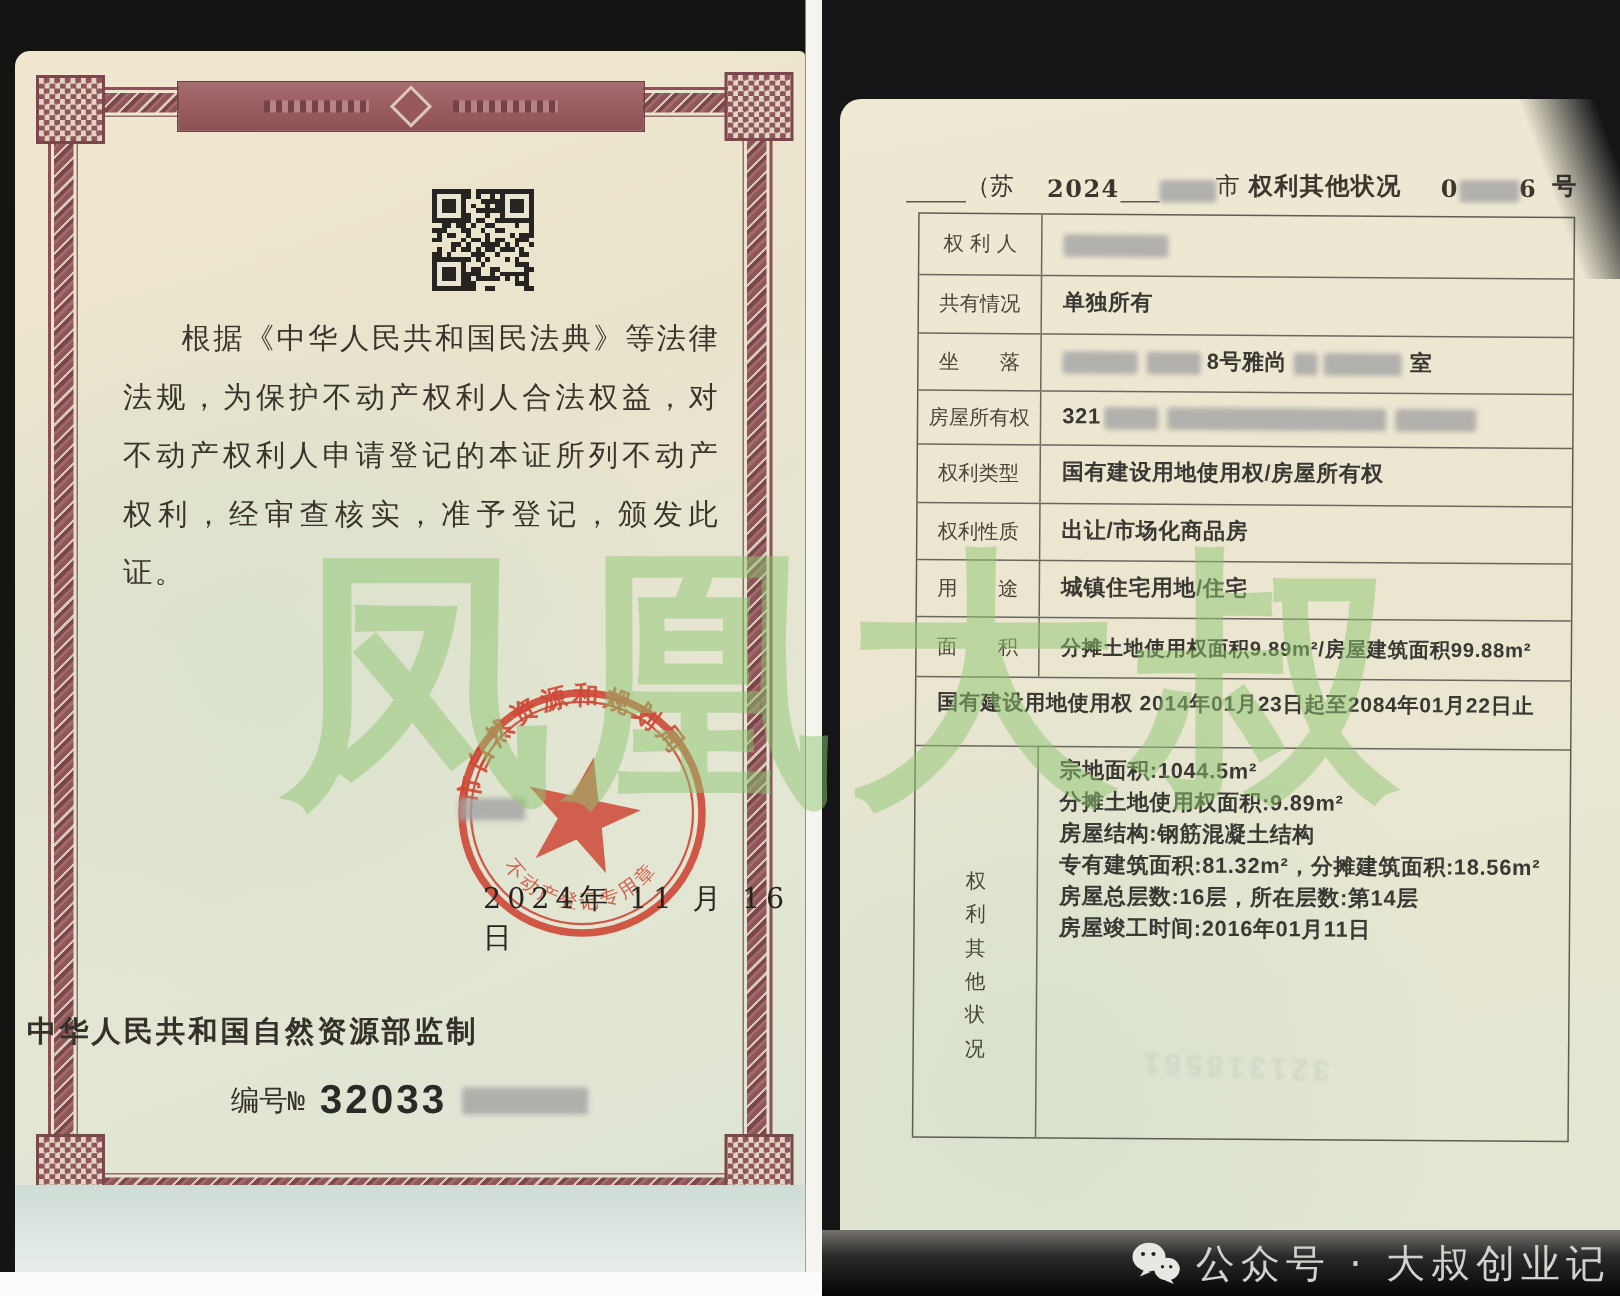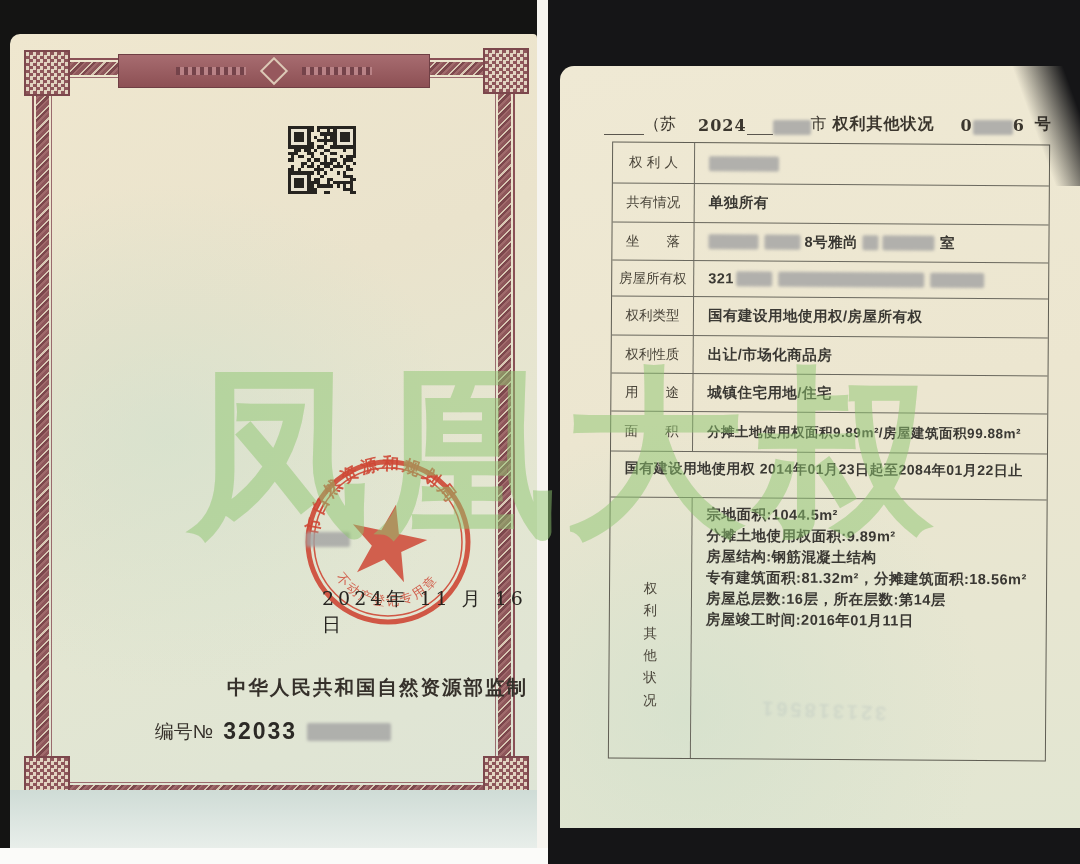--- a/index.html
+++ b/index.html
@@ -34,26 +34,26 @@
   
   .decree{position:absolute;left:72px;top:172px;width:398px;font-family:"DejaVu Serif",serif;
     font-size:19.5px;line-height:39px;letter-spacing:1.5px;color:#3a342d;text-align:justify;text-indent:2em;}
   
   .seal{position:absolute;left:288px;top:418px;width:180px;height:180px;opacity:.92;}
   .seal-redact{position:absolute;left:296px;top:498px;width:44px;height:22px;}
   .registry-line{position:absolute;left:268px;top:492px;z-index:6;font-size:20px;color:#2e2a24;
     font-family:"DejaVu Serif",serif;letter-spacing:2px;display:flex;align-items:center;gap:4px;}
   .date-line{position:absolute;left:286px;top:552px;z-index:6;font-size:19px;color:#262420;
     font-family:"DejaVu Serif",serif;letter-spacing:4px;margin-left:26px;}
-  .issuer-line{position:absolute;left:8px;top:640px;width:510px;text-align:right;z-index:6;
+  .issuer-line{position:absolute;left:8px;top:640px;width:510px;text-align:left;z-index:6;
     font-family:Liberation Serif, serif;font-size:19.5px;letter-spacing:2px;color:#35302a;font-weight:700;}
   .serial-line{position:absolute;left:8px;top:684px;width:510px;z-index:6;display:flex;
     justify-content:center;align-items:center;gap:10px;}
-  .serial-label{font-family:Liberation Sans, sans-serif;font-size:19px;color:#35302a;}
-  .serial-number{font-size:23px;font-weight:700;letter-spacing:2px;color:#2c2a26;}
+  .serial-label{font-family:Liberation Mono, monospace;font-size:19px;color:#35302a;}
+  .serial-number{font-size:27px;font-weight:700;letter-spacing:2px;color:#2c2a26;}
   
   .redact{display:inline-block;height:15px;background:#a3a3a3;border-radius:2px;
     filter:blur(1.6px);opacity:.8;vertical-align:middle;}
   
   .photo-right{position:absolute;left:548px;top:0;width:532px;height:864px;background:#151517;overflow:hidden;}
   .page-right{position:absolute;left:12px;top:66px;width:520px;height:762px;border-radius:14px 2px 0 0;
     background:
       radial-gradient(ellipse 420px 420px at 25% 85%, rgba(206,223,203,.6), rgba(206,223,203,0) 70%),
       linear-gradient(170deg,#efe9d4 0%,#ece6d0 45%,#e2e6d2 100%);}
   .corner-shade{position:absolute;right:0;top:66px;width:70px;height:120px;
@@ -252,20 +252,21 @@
             <rect x="2" y="2" width="3" height="3" fill="#262420"></rect>
             <rect x="14" y="0" width="7" height="7"></rect>
             <rect x="15" y="1" width="5" height="5" fill="#e9e3d2"></rect>
             <rect x="16" y="2" width="3" height="3" fill="#262420"></rect>
             <rect x="0" y="14" width="7" height="7"></rect>
             <rect x="1" y="15" width="5" height="5" fill="#e9e3d2"></rect>
             <rect x="2" y="16" width="3" height="3" fill="#262420"></rect>
           </g>
         </svg>
 
+      <div class="decree">根据《中华人民共和国民法典》等法律法规，为保护不动产权利人合法权益，对不动产权利人申请登记的本证所列不动产权利，经审查核实，准予登记，颁发此证。</div>
 
       <svg class="seal" viewBox="0 0 180 180">
         <g fill="none" stroke="#cd3a28" opacity="0.9">
           <circle cx="90" cy="90" r="80" stroke-width="5"></circle>
           <circle cx="90" cy="90" r="74" stroke-width="1.5"></circle>
         </g>
         <path d="M90,52 L99,80 L128,80 L105,97 L114,126 L90,108 L66,126 L75,97 L52,80 L81,80 Z" fill="#cd3a28" opacity="0.85" transform="rotate(12 90 90)"></path>
         <defs>
           <path id="arcTop" d="M 22,104 A 70,70 0 1 1 158,104"></path>
           <path id="arcBot" d="M 34,118 A 62,62 0 0 0 146,118"></path>
@@ -376,16 +377,29 @@
             <p class="vline">专有建筑面积:81.32m²，分摊建筑面积:18.56m²</p>
             <p class="vline">房屋总层数:16层，所在层数:第14层</p>
             <p class="vline">房屋竣工时间:2016年01月11日</p>
           </div>
           <div class="ghost-digits">321318561</div>
         </div>
       </div>
     </div>
     <div class="corner-shade"></div>
 
+    <div class="footer-bar">
+      <svg width="34" height="30" viewBox="0 0 34 30">
+        <ellipse cx="13" cy="11" rx="11" ry="9.5" fill="#e9e7e4"></ellipse>
+        <path d="M10 19 l-3 5 l7 -3 z" fill="#e9e7e4"></path>
+        <circle cx="9" cy="9" r="1.4" fill="#23221f"></circle>
+        <circle cx="16" cy="9" r="1.4" fill="#23221f"></circle>
+        <ellipse cx="25" cy="19" rx="8.5" ry="7.5" fill="#e9e7e4"></ellipse>
+        <path d="M27 25 l2.5 4 l-6 -2.5 z" fill="#e9e7e4"></path>
+        <circle cx="22" cy="17.5" r="1.1" fill="#23221f"></circle>
+        <circle cx="27.5" cy="17.5" r="1.1" fill="#23221f"></circle>
+      </svg>
+      <span class="footer-text">公众号 · 大叔创业记</span>
+    </div>
   </div>
 
   <div class="wm-green">凤凰大叔</div>
 </div>
 
 </body></html>

